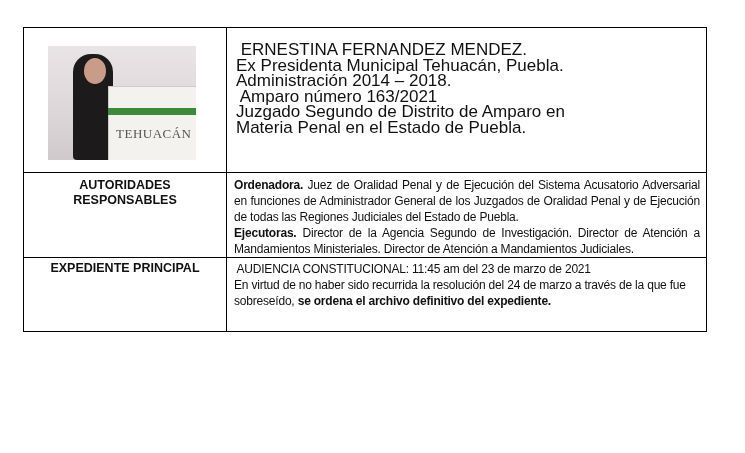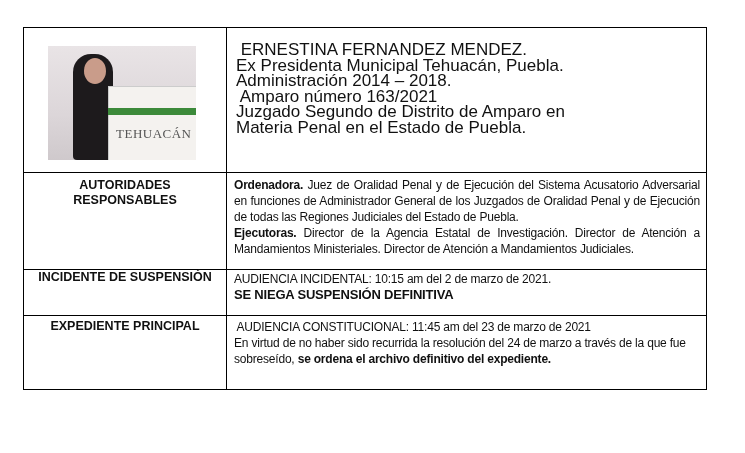--- a/index.html
+++ b/index.html
@@ -1,21 +1,21 @@
 <!DOCTYPE html>
 <html><head>
 <meta charset="utf-8">
 <style>
   html,body{margin:0;padding:0;background:#fff;}
   body{width:745px;height:453px;position:relative;overflow:hidden;font-family:"Liberation Sans",sans-serif;color:#111;}
   table{position:absolute;left:23px;top:27px;width:684px;border-collapse:collapse;table-layout:fixed;}
   td{border:1.5px solid #000;vertical-align:top;padding:0;}
   col.c1{width:203px;}
   .lbl{font-weight:bold;font-size:12.5px;text-align:center;line-height:15px;padding-top:5px;}
-  .val{font-family:"Liberation Sans Narrow","Liberation Sans",sans-serif;font-size:12px;line-height:16px;padding:3px 6px 12px 7px;letter-spacing:-0.2px;}
+  .val{font-family:"Liberation Sans Narrow","Liberation Sans",sans-serif;font-size:12px;line-height:16px;padding:3px 6px 0 7px;letter-spacing:-0.2px;}
   .photo{width:148px;height:114px;margin:18px 0 0 24px;position:relative;overflow:hidden;
     background:linear-gradient(180deg,#e9e4e6 0%,#dcd6d9 60%,#cfc9cc 100%);}
   .photo .person{position:absolute;left:25px;top:8px;width:40px;height:106px;border-radius:18px 18px 4px 4px;background:#1d1a1c;}
   .photo .face{position:absolute;left:36px;top:12px;width:22px;height:26px;border-radius:50%;background:#c99c8a;}
   .photo .podium{position:absolute;left:60px;top:40px;width:90px;height:74px;background:#f4f2ef;border:1px solid #ccc;}
   .photo .band{position:absolute;left:60px;top:62px;width:90px;height:7px;background:#3c8a3a;}
   .photo .tehu{position:absolute;left:68px;top:80px;font-family:"Liberation Serif",serif;font-size:13px;color:#555;letter-spacing:0.5px;}
   .photo .glass{position:absolute;left:38px;top:60px;width:40px;height:54px;background:rgba(220,230,235,0.55);transform:skewX(-12deg);}
   .header-text{font-size:17px;line-height:15.5px;padding:14px 0 0 9px;}
   .center{text-align:center;font-size:12.5px;padding-top:6px;}
@@ -49,28 +49,21 @@
         <div style="white-space:pre"> Amparo número 163/2021</div>
         <div>Juzgado Segundo de Distrito de Amparo en</div>
         <div>Materia Penal en el Estado de Puebla.</div>
       </div>
     </td>
   </tr>
   <tr style="height:85px">
     <td class="lbl" style="padding:5px 40px 0 40px;">AUTORIDADES RESPONSABLES</td>
     <td class="val" style="text-align:justify;padding-top:4px;">
       <b>Ordenadora.</b><span> Juez de Oralidad Penal y de Ejecución del Sistema Acusatorio Adversarial en funciones de Administrador General de los Juzgados de Oralidad Penal y de Ejecución de todas las Regiones Judiciales del Estado de Puebla.</span><br>
-      <b>Ejecutoras.</b><span> Director de la Agencia Estatal de Investigación. Director de Atención a Mandamientos Ministeriales. Director de Atención a Mandamientos Judiciales.</span>
-    </td>
-  </tr>
-  <tr style="height:39px">
-    <td class="lbl" style="padding-top:0;">INCIDENTE DE SUSPENSIÓN</td>
-    <td class="val" style="padding-top:1px;">
-      <div>AUDIENCIA INCIDENTAL: 10:15 am del 2 de marzo de 2021.</div>
-      <div class="big">SE NIEGA SUSPENSIÓN DEFINITIVA</div>
+      <b>Ejecutoras.</b><span> Director de la Agencia Segundo de Investigación. Director de Atención a Mandamientos Ministeriales. Director de Atención a Mandamientos Judiciales.</span>
     </td>
   </tr>
   <tr style="height:74px">
     <td class="lbl" style="padding-top:3px;">EXPEDIENTE PRINCIPAL</td>
     <td class="val" style="padding-top:3px;">
       <div style="white-space:pre"> AUDIENCIA CONSTITUCIONAL: 11:45 am del 23 de marzo de 2021</div>
       <div><span>En virtud de no haber sido recurrida la resolución del 24 de marzo a través de la que fue sobreseído, </span><b>se ordena el archivo definitivo del expediente.</b></div>
     </td>
   </tr>
 </tbody>

